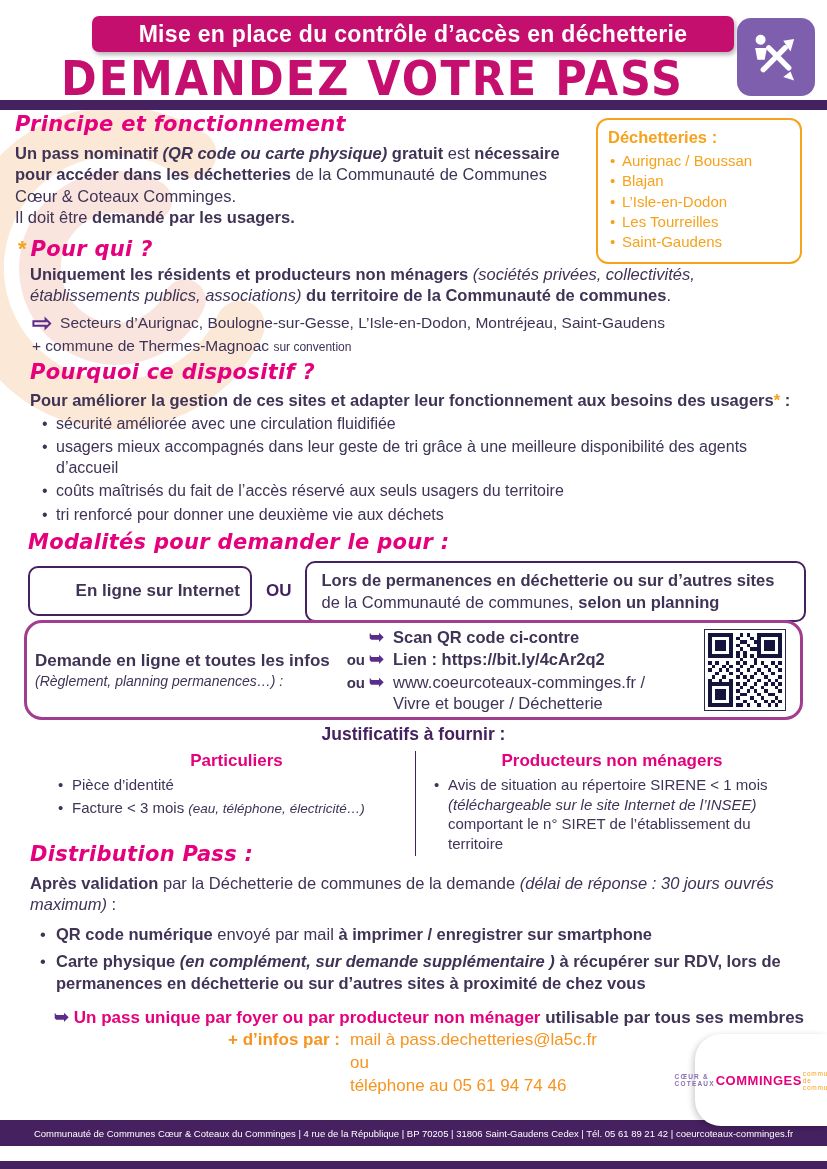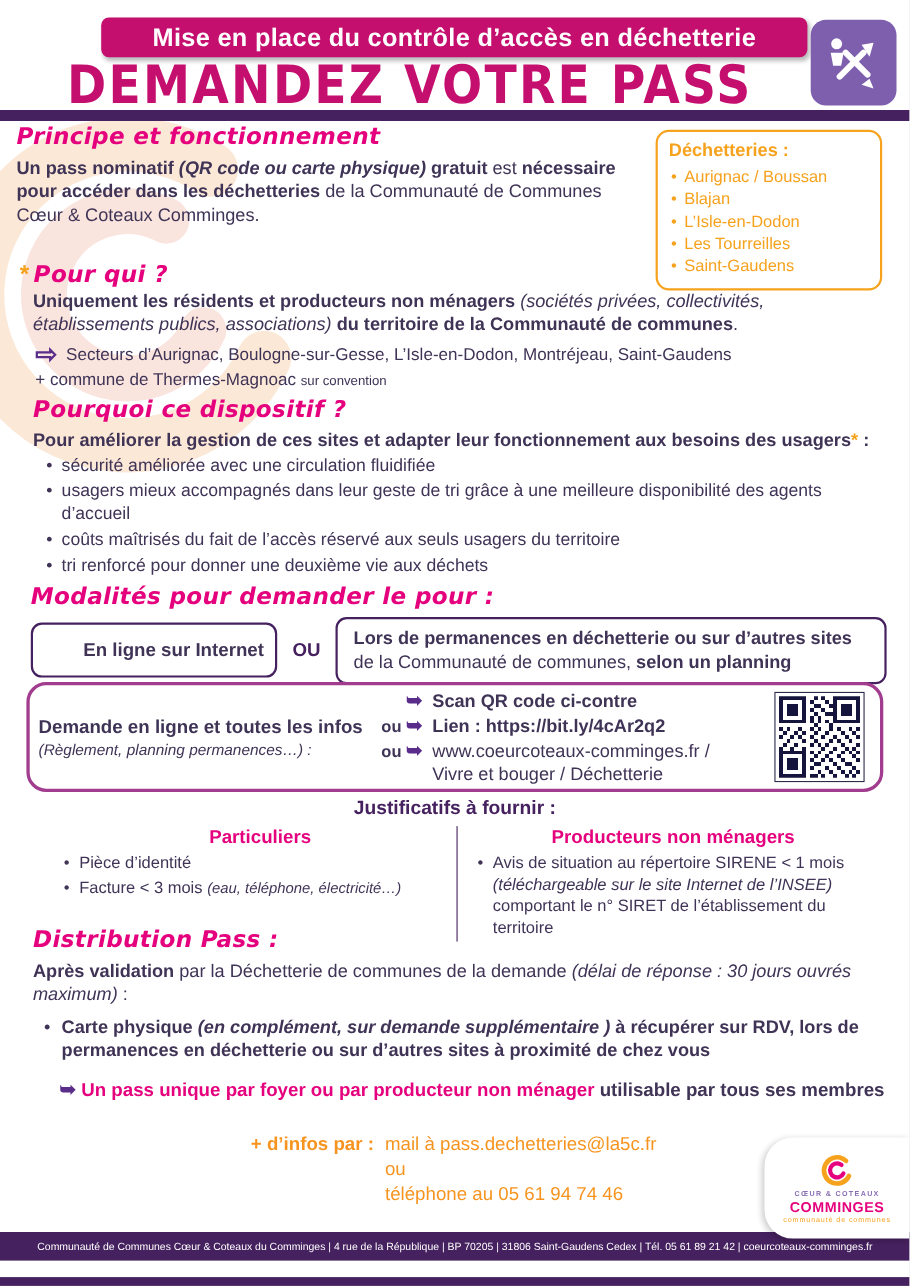--- a/index.html
+++ b/index.html
@@ -103,21 +103,21 @@
   .pass-note{margin-top:12px;padding-left:24px;font-size:17px;font-weight:bold}
 
   
   #contact{left:228px;top:1030px;display:flex;gap:10px;font-size:17px;color:#f6941f}
   #contact .lbl{font-weight:bold;white-space:nowrap}
   #contact .col div{margin-bottom:3px}
 
   
   .logo-card{position:absolute;right:0;top:1034px;width:132px;height:92px;background:#fff;
              border-radius:26px 0 0 26px;z-index:3;box-shadow:-2px 2px 6px rgba(0,0,0,.2);
-             display:flex;flex-direction:column;align-items:center;justify-content:center;gap:1px}
+             display:flex;align-items:center;justify-content:center;gap:1px}
   .logo-l1{font-size:6.5px;letter-spacing:1.2px;color:#8a6fb5;font-weight:bold}
   .logo-l2{font-size:13px;font-weight:bold;color:#e5007d;letter-spacing:.5px}
   .logo-l3{font-size:6.5px;color:#f6a21d;letter-spacing:.8px}
 
   
   .footer-band{position:absolute;left:0;top:1120px;width:827px;height:26px;background:#46215f;
                display:flex;align-items:center;justify-content:center;color:#fff;font-size:9.5px;z-index:1}
   .footer-strip{position:absolute;left:0;top:1161px;width:827px;height:8px;background:#46215f;z-index:1}
 </style>
 </head>
@@ -146,20 +146,21 @@
       <path d="M48 48 L52 58 L40 54 Z" fill="#ffffff"></path>
       <circle cx="15" cy="13" r="5.5" fill="#ffffff"></circle>
       <path d="M9 22 h13 l-2.5 13 h-8 z" fill="#ffffff"></path>
     </svg>
   </div>
   <div class="top-bar"></div>
 
   <div class="section" id="principe">
     <h2 class="h-script">Principe et fonctionnement</h2>
     <p><span class="b">Un pass nominatif </span><span class="bi">(QR code ou carte physique)</span><span class="b"> gratuit</span><span> est </span><span class="b">nécessaire pour accéder dans les déchetteries</span><span> de la Communauté de Communes Cœur &amp; Coteaux Comminges.</span></p>
+    <p><span>Il doit être </span><span class="b">demandé par les usagers.</span></p>
   </div>
 
   <div class="section" id="dechetteries">
     <div class="box-title">Déchetteries :</div>
     <ul>
       <li><span>Aurignac / Boussan</span></li>
       <li><span>Blajan</span></li>
       <li><span>L’Isle-en-Dodon</span></li>
       <li><span>Les Tourreilles</span></li>
       <li><span>Saint-Gaudens</span></li>
@@ -253,20 +254,21 @@
           <li><span>Avis de situation au répertoire SIRENE &lt; 1 mois </span><span class="i">(téléchargeable sur le site Internet de l’INSEE)</span><span> comportant le n° SIRET de l’établissement du territoire</span></li>
         </ul>
       </div>
     </div>
   </div>
 
   <div class="section" id="distribution">
     <h2 class="h-script">Distribution Pass  :</h2>
     <p class="intro"><span class="b">Après validation</span><span> par la Déchetterie de communes de la demande </span><span class="i">(délai de réponse : 30 jours ouvrés maximum)</span><span> :</span></p>
     <ul>
+      <li><span class="b">QR code numérique</span><span> envoyé par mail </span><span class="b">à imprimer / enregistrer sur smartphone</span></li>
       <li><span class="b">Carte physique </span><span class="bi">(en complément, sur demande supplémentaire ) </span><span class="b">à récupérer sur RDV, lors de permanences en déchetterie ou sur d’autres sites à proximité de chez vous</span></li>
     </ul>
     <div class="pass-note">
       <span class="curve-arrow">➥</span>
       <span class="pink">Un pass unique par foyer ou par producteur non ménager</span><span> utilisable par tous ses membres</span>
     </div>
   </div>
 
   <div class="section" id="contact">
     <div class="lbl">+ d’infos par :</div>

